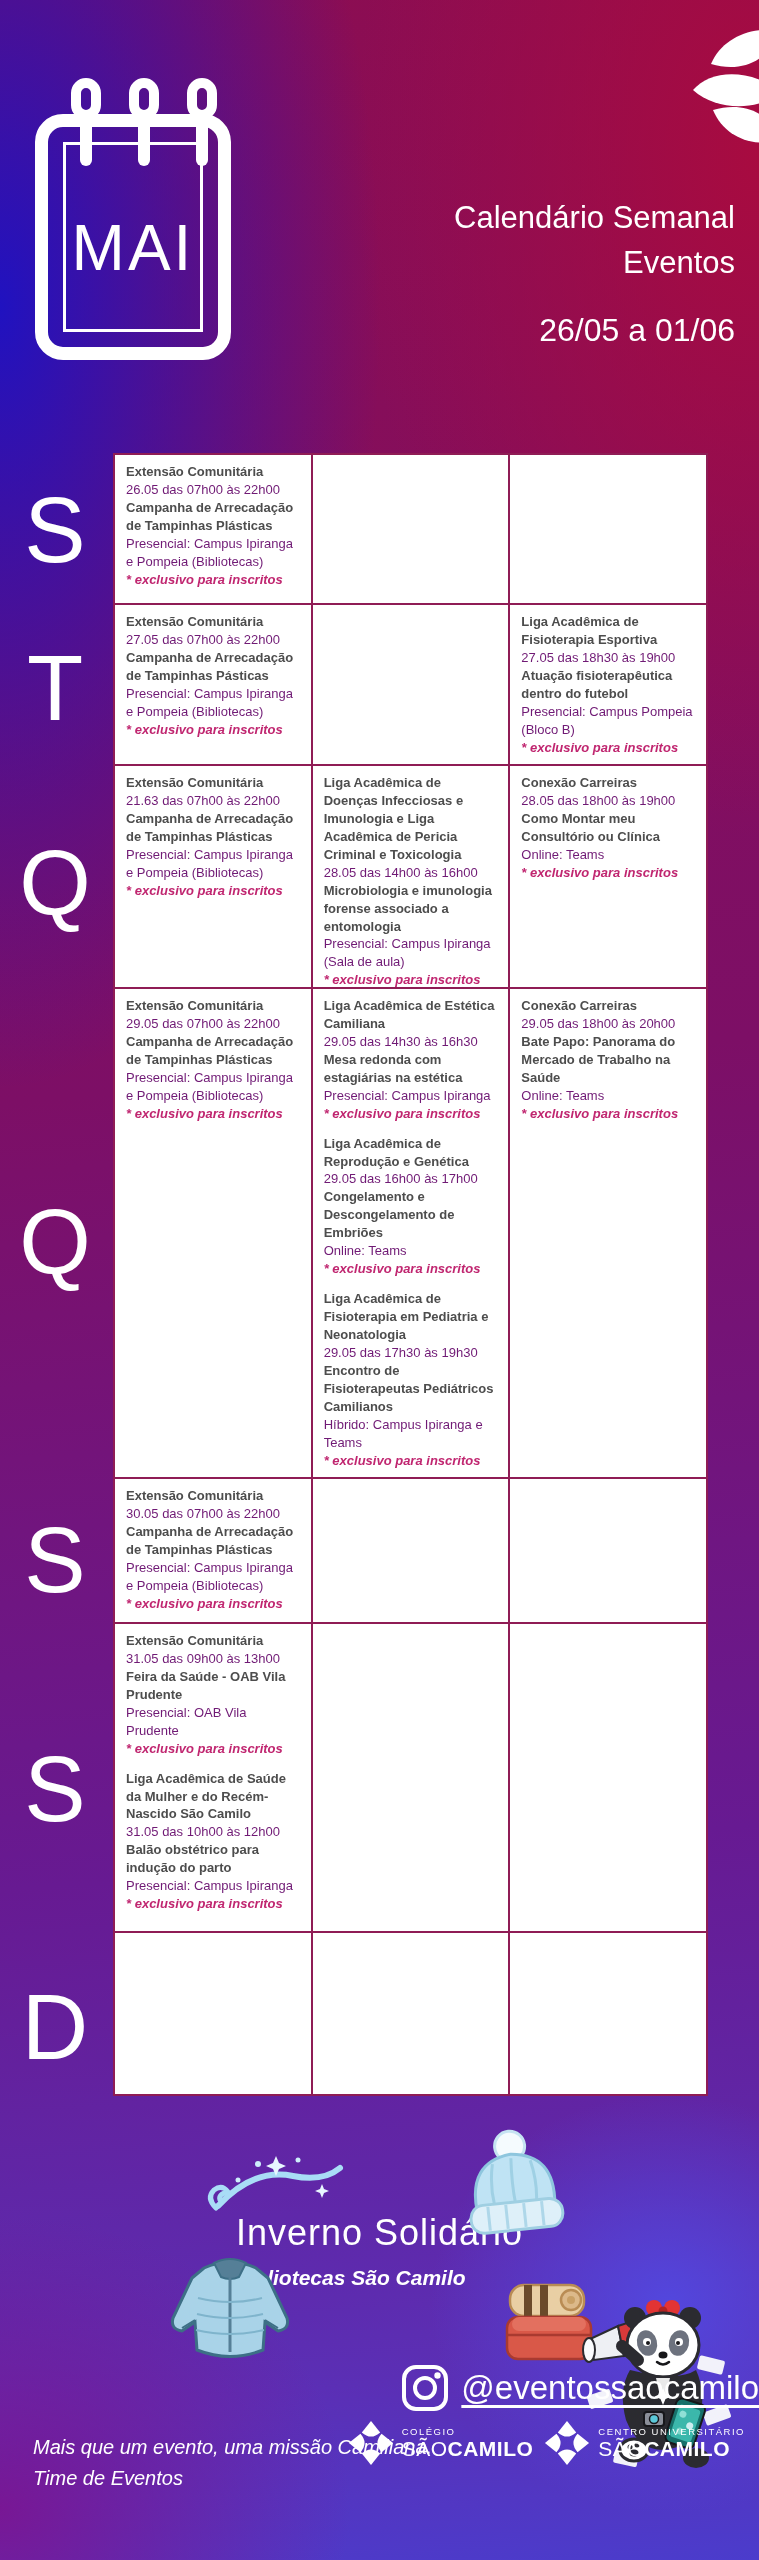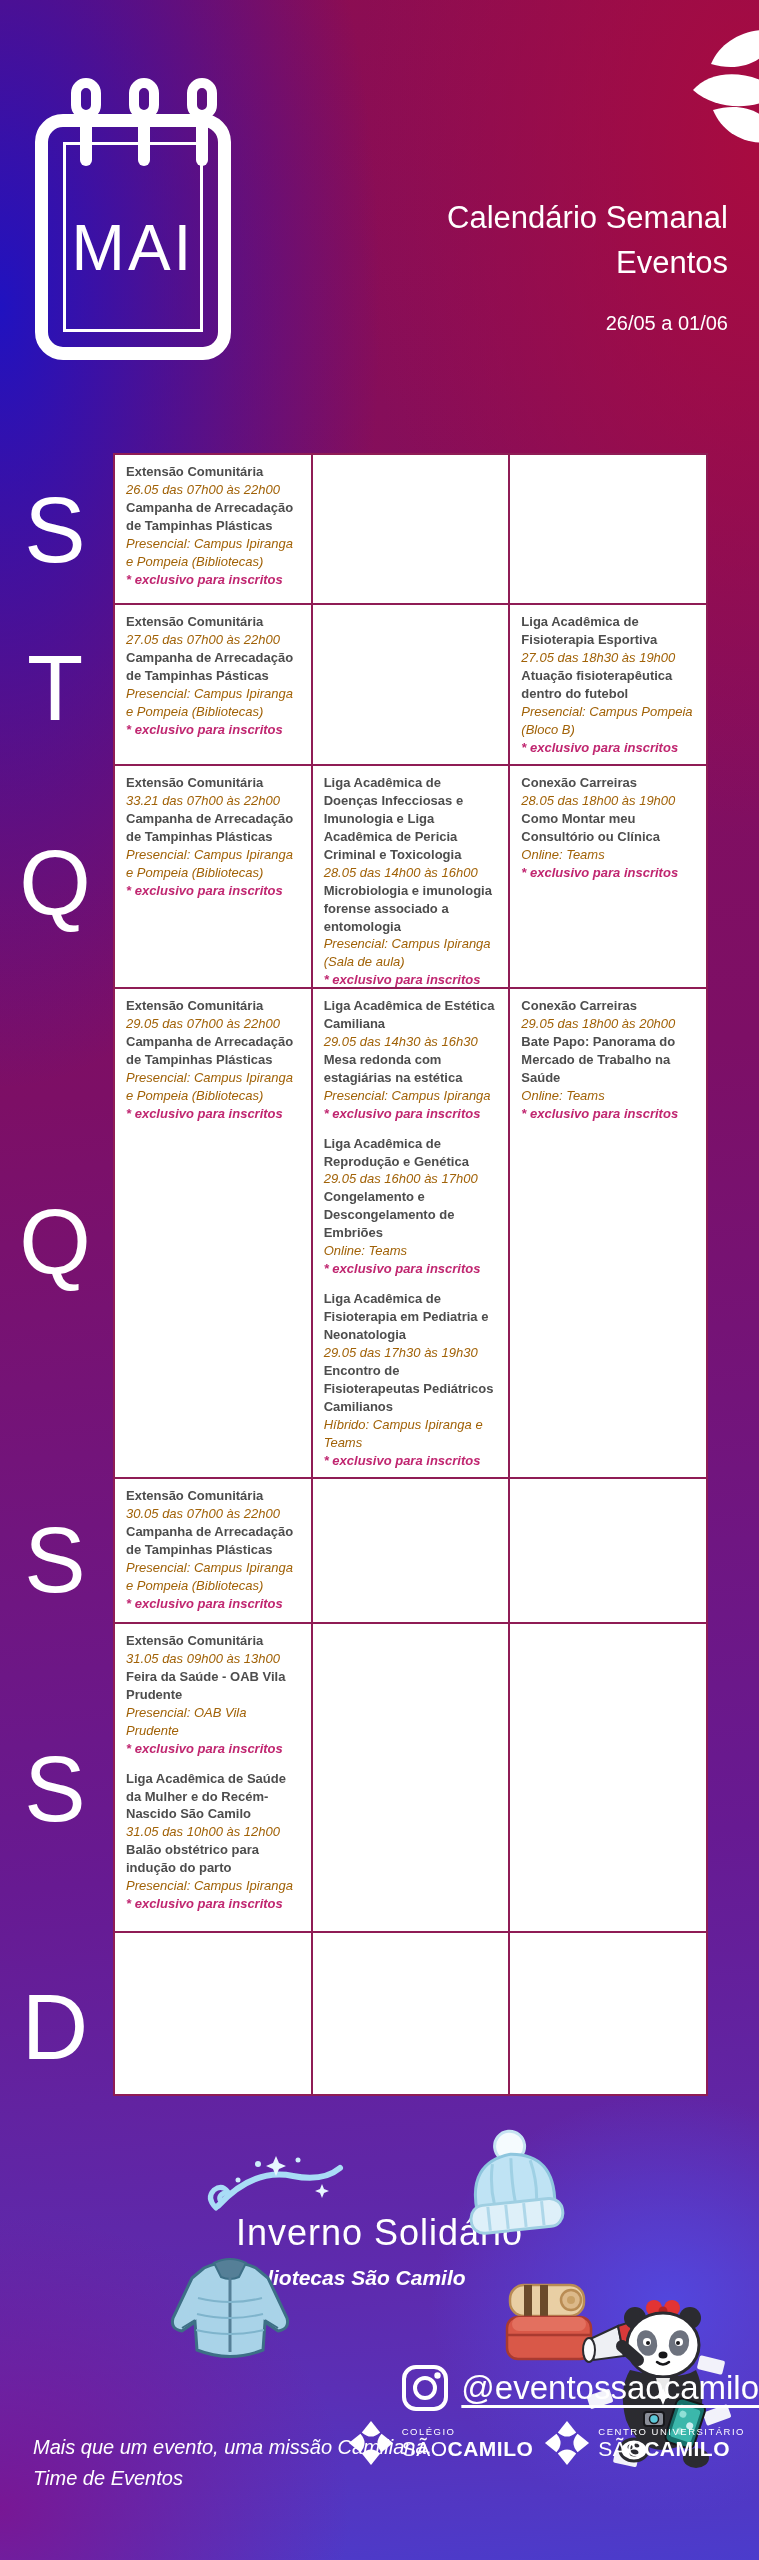--- a/index.html
+++ b/index.html
@@ -15,36 +15,36 @@
       linear-gradient(175deg, #8c0d52 0%, #7d0f66 42%, #671a92 72%, #5b2fb5 92%, #4b3ccc 100%);
   }
   
   .cal-icon { position:absolute; left:35px; top:78px; width:196px; height:282px; }
   .cal-box { position:absolute; left:0; right:0; top:36px; bottom:0; border:13px solid #fff; border-radius:28px; }
   .cal-inner { position:absolute; inset:15px; border:3px solid #fff; display:flex; align-items:center; justify-content:center; padding-top:22px; }
   .cal-month { font-size:64px; letter-spacing:3px; font-weight:400; }
   .ring { position:absolute; top:0; width:30px; }
   .ring .hole { width:30px; height:42px; border:10px solid #fff; border-radius:15px; }
   .ring .stem { width:12px; height:50px; background:#fff; margin:-4px auto 0; border-radius:6px; }
-  .hdr-right { position:absolute; right:31px; top:196px; text-align:right; }
+  .hdr-right { position:absolute; right:24px; top:196px; text-align:right; }
   .hdr-title { font-size:31px; line-height:1.45; font-weight:400; }
-  .hdr-range { font-size:20px; margin-top:26px; font-weight:400; }
+  .hdr-range { font-size:32px; margin-top:26px; font-weight:400; }
   .flower { position:absolute; right:-14px; top:22px; }
   
   .grid {
     position:absolute; left:113px; top:453px; width:595px;
     display:grid; grid-template-columns:repeat(3,1fr);
     grid-template-rows:150px 161px 223px 490px 145px 309px 163px;
     border-top:2px solid #8f1c55; border-left:2px solid #8f1c55;
   }
   .cell { background:#fff; border-right:2px solid #8f1c55; border-bottom:2px solid #8f1c55; padding:8px 11px; overflow:hidden; }
   .event + .event { margin-top:12px; }
   .event div { font-size:13px; line-height:1.38; }
   .ev-org, .ev-title { font-weight:700; color:#4d4d4d; }
-  .ev-dt, .ev-loc { color:#a16207;font-style:italic; }
+  .ev-dt, .ev-loc { color:#701a75; }
   .ev-note { font-weight:700; color:#c02670;font-style:italic; }
   .day { position:absolute; left:0; width:110px; display:flex; align-items:center; justify-content:center;
          font-size:92px; font-weight:300; color:#fff; }
   
   .inv-title { position:absolute; left:0; right:0; top:2212px; text-align:center; font-size:36px; font-weight:300; letter-spacing:1px; }
   .inv-sub { position:absolute; left:0; right:60px; top:2266px; text-align:center; font-size:21px; font-weight:700; font-style:italic; }
   .swirl { position:absolute; left:198px; top:2150px; }
   .jacket { position:absolute; left:166px; top:2250px; }
   .beanie { position:absolute; left:460px; top:2128px; }
   .blankets { position:absolute; left:504px; top:2280px; }
@@ -135,21 +135,21 @@
         <div class="ev-dt">27.05 das 18h30 às 19h00</div>
         <div class="ev-title">Atuação fisioterapêutica dentro do futebol</div>
         <div class="ev-loc">Presencial: Campus Pompeia (Bloco B)</div>
         <div class="ev-note">* exclusivo para inscritos</div>
       </div>
     </div>
 
     <div class="cell">
       <div class="event">
         <div class="ev-org">Extensão Comunitária</div>
-        <div class="ev-dt">33.21 das 07h00 às 22h00</div>
+        <div class="ev-dt">21.63 das 07h00 às 22h00</div>
         <div class="ev-title">Campanha de Arrecadação de Tampinhas Plásticas</div>
         <div class="ev-loc">Presencial: Campus Ipiranga e Pompeia (Bibliotecas)</div>
         <div class="ev-note">* exclusivo para inscritos</div>
       </div>
     </div>
     <div class="cell">
       <div class="event">
         <div class="ev-org">Liga Acadêmica de Doenças Infecciosas e Imunologia e Liga Acadêmica de Pericia Criminal e Toxicologia</div>
         <div class="ev-dt">28.05 das 14h00 às 16h00</div>
         <div class="ev-title">Microbiologia e imunologia forense associado a entomologia</div>

